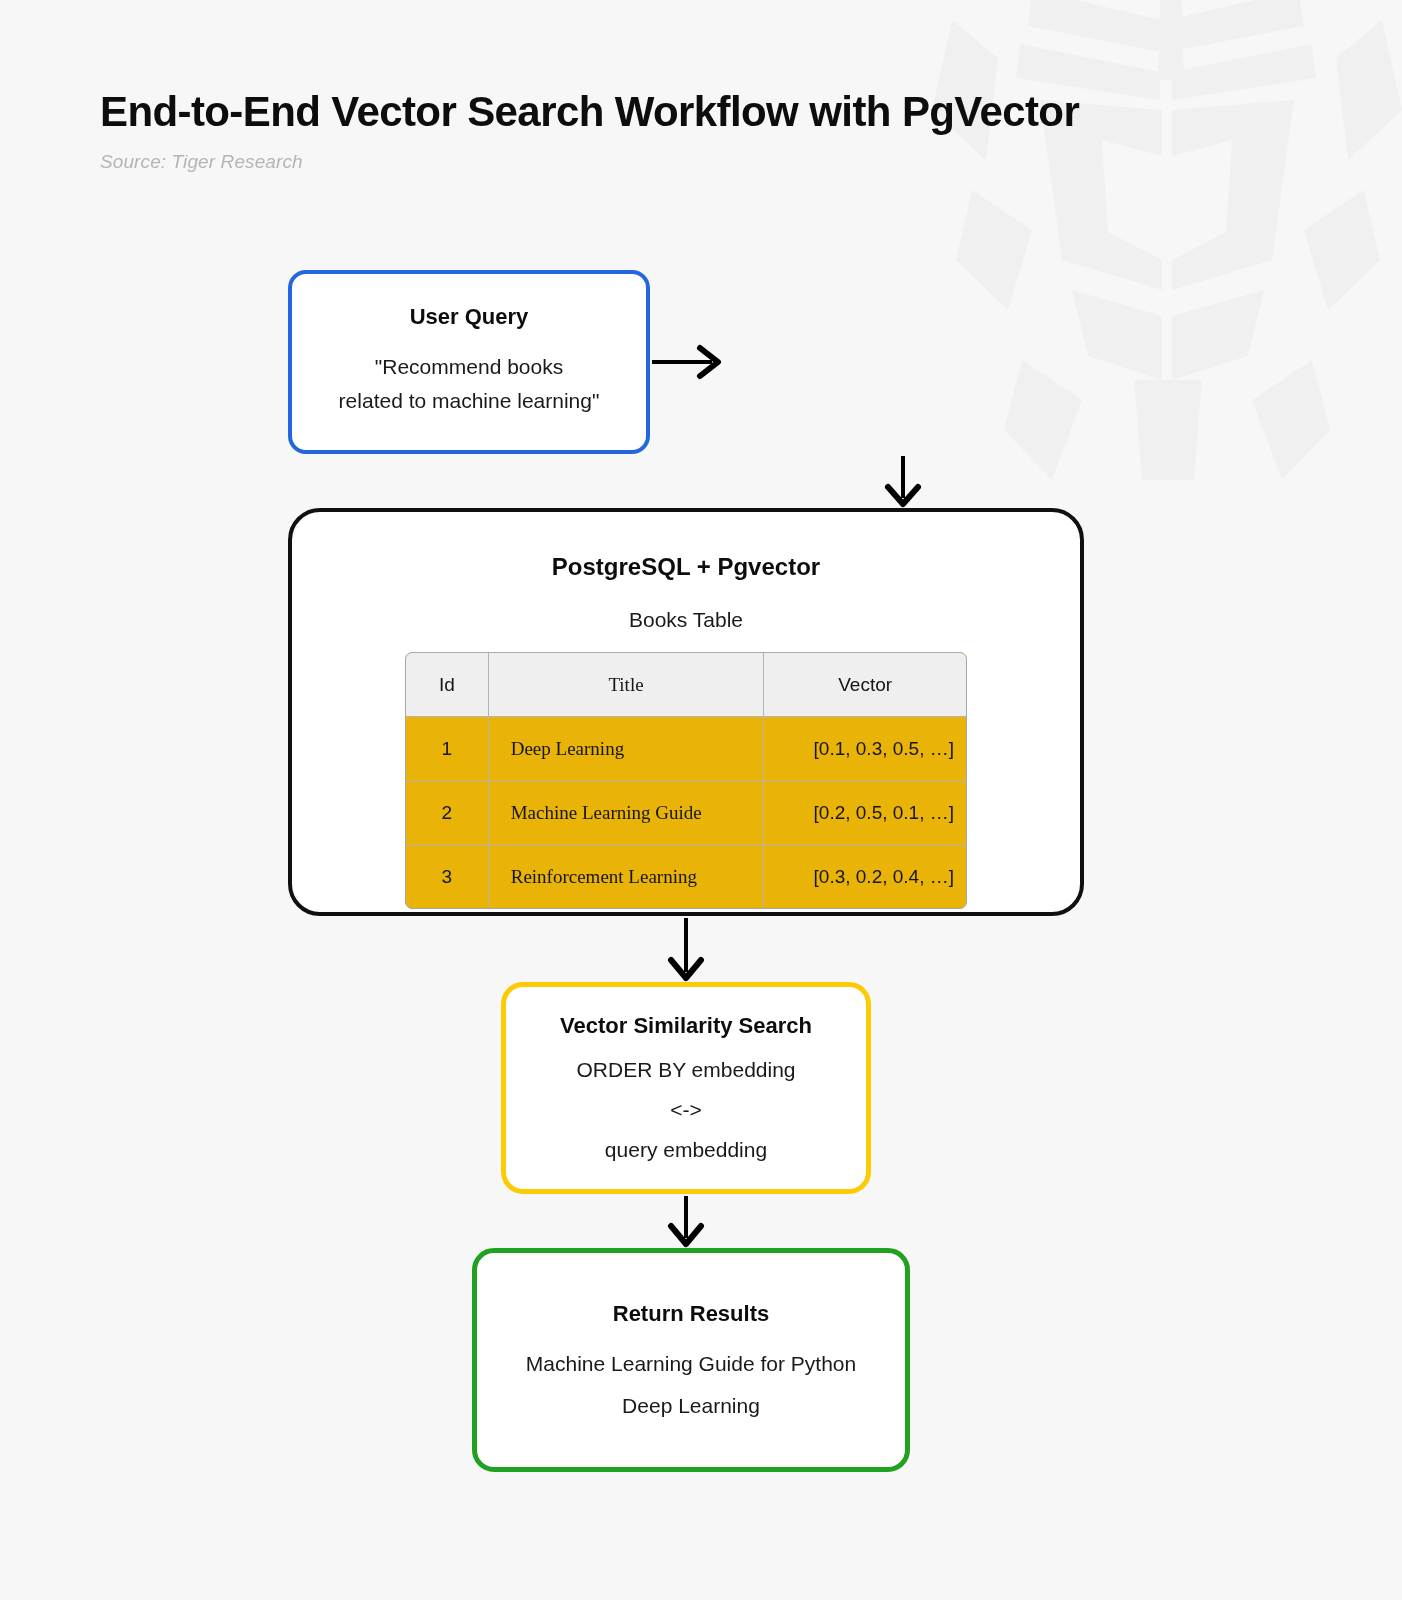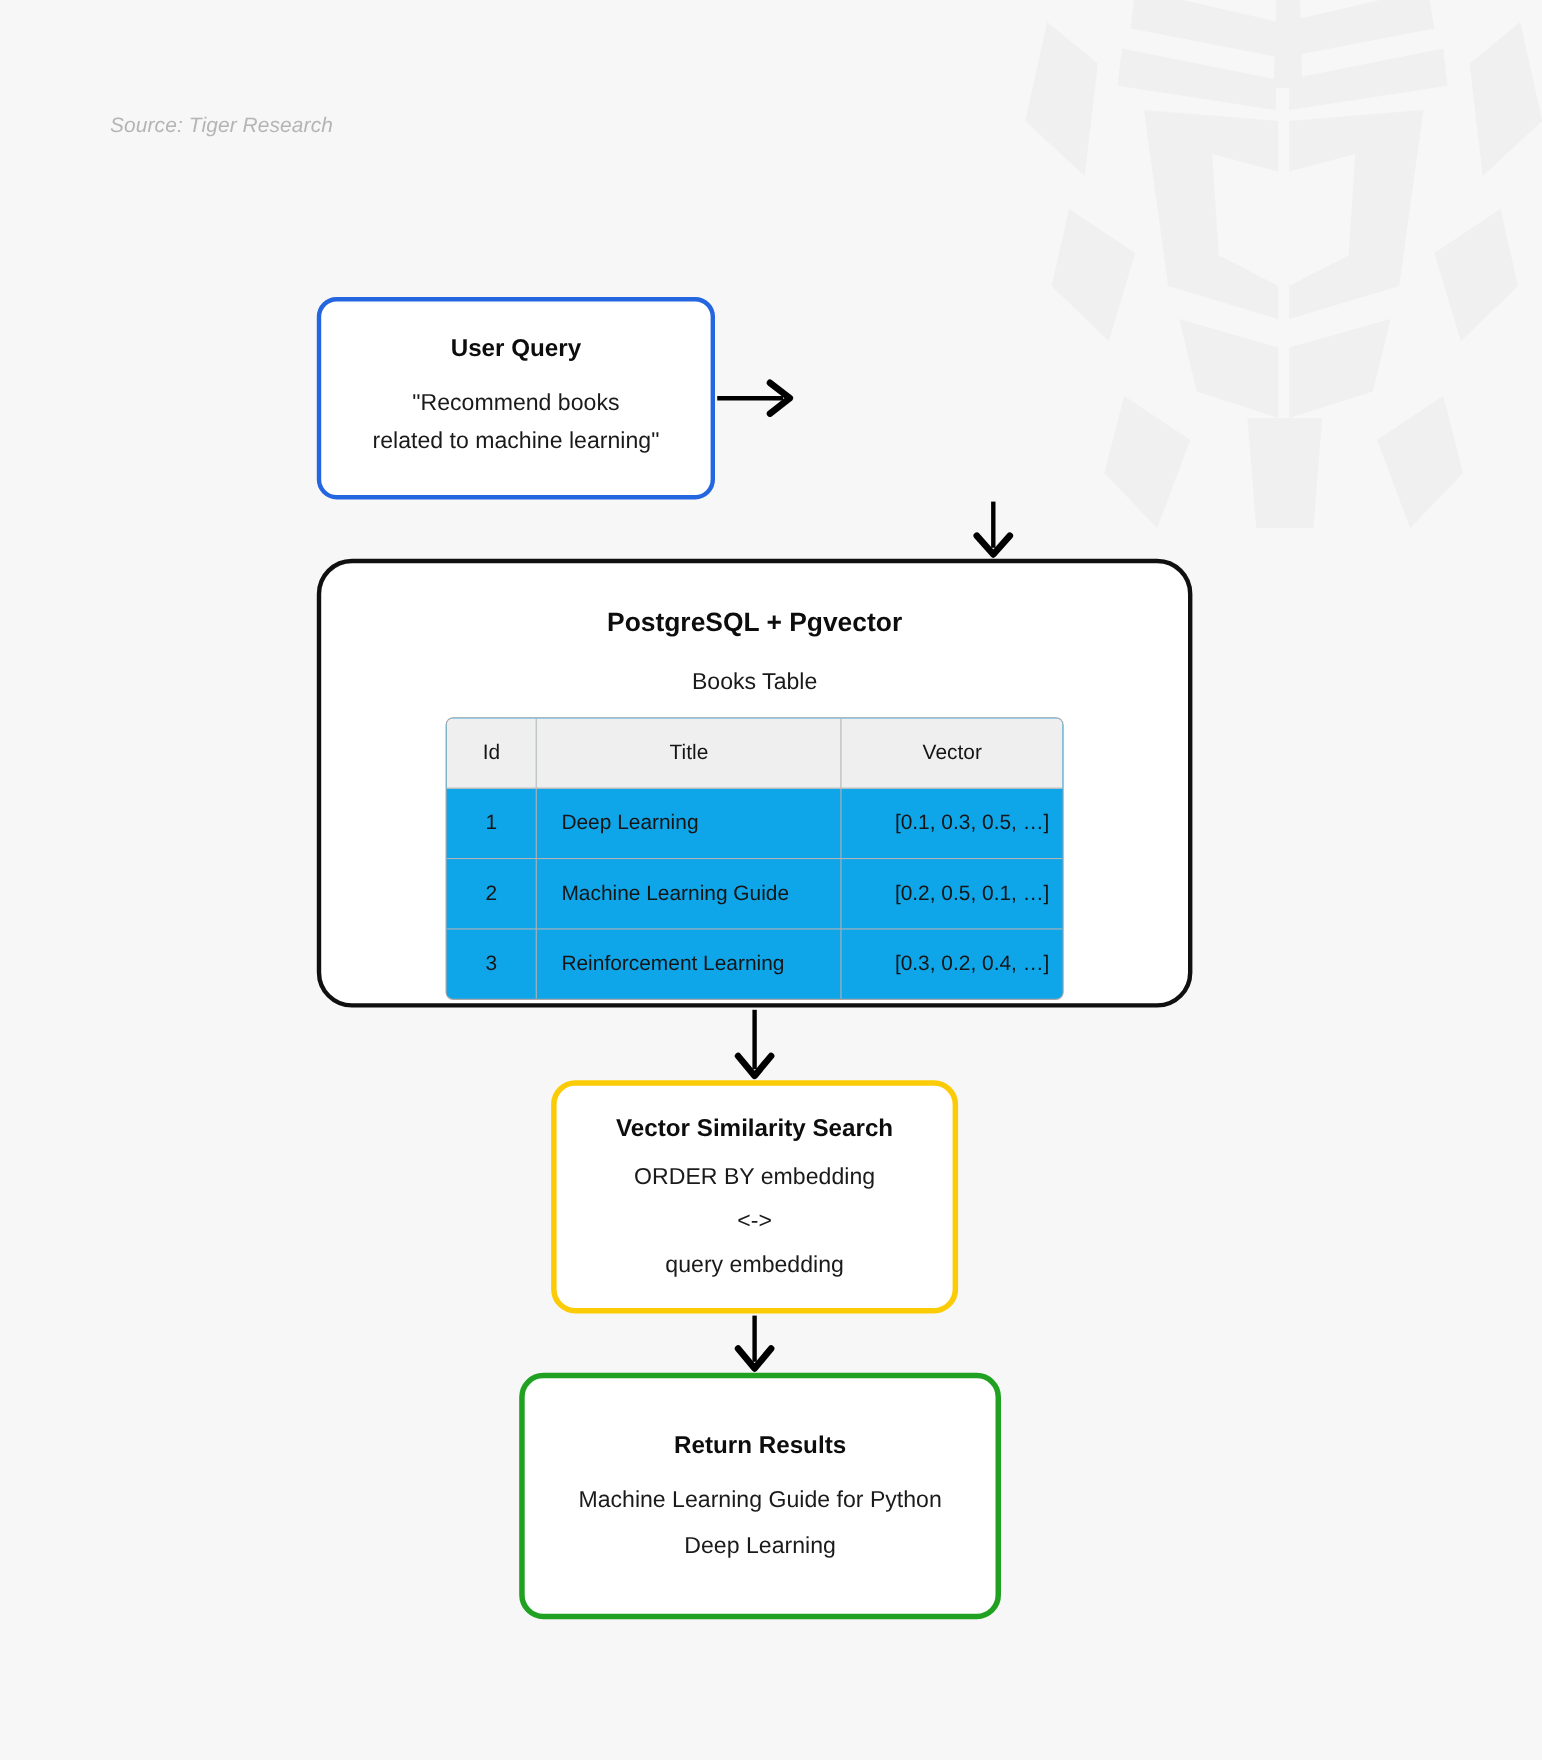--- a/index.html
+++ b/index.html
@@ -124,41 +124,41 @@
     justify-content: flex-start;
   }
   #postgres-title { font-size: 24px; margin-top: 16px; }
   #postgres-subtitle { font-size: 21px; margin-top: 24px; margin-bottom: 18px; }
 
   
   #books-table {
     border-collapse: separate;
     border-spacing: 0;
     width: 562px;
-    background: #0ea5e9;
+    background: #eab308;
     border: 1px solid #a8a8a8;
     border-radius: 7px;
     overflow: hidden;
     font-size: 19px;
   }
   #books-table th,
   #books-table td {
     border-right: 1px solid #b4b4b4;
     border-bottom: 1px solid #b4b4b4;
     padding: 0 12px;
     height: 63px;
     color: #151515;
     font-weight: normal;
   }
   #books-table th { background: #efefef; text-align: center; }
   #books-table tr:last-child td { border-bottom: none; }
   #books-table th:last-child,
   #books-table td:last-child { border-right: none; }
   .col-id     { width: 70px;  text-align: center; }
-  .col-title  { width: 278px; text-align: left; padding-left: 22px !important; }
+  .col-title  { width: 278px; text-align: left; padding-left: 22px !important; font-family: Liberation Serif, serif; }
   .col-vector { width: 214px; text-align: right; }
   #books-table thead .col-title { text-align: center; padding-left: 12px !important; }
 
   #node-similarity {
     left: 501px;  top: 982px;
     width: 370px; height: 212px;
     border: 5px solid #fbcb05;
     border-radius: 22px;
     padding: 6px 14px;
   }
@@ -197,20 +197,21 @@
     <path d="M452 230 L392 270 L416 350 L468 300 Z"></path>
     <path d="M160 330 L250 356 L250 420 L176 396 Z"></path>
     <path d="M352 330 L260 356 L260 420 L336 396 Z"></path>
     <path d="M222 420 L290 420 L282 520 L230 520 Z"></path>
     <path d="M110 400 L170 440 L140 520 L92 470 Z"></path>
     <path d="M400 400 L340 440 L370 520 L418 470 Z"></path>
   </g>
 </svg>
 
 <div id="page-header">
+  <h1 id="page-title">End-to-End Vector Search Workflow with PgVector</h1>
   <div id="page-source">Source: Tiger Research</div>
 </div>
 
 <div id="diagram">
 
   <svg id="arrow-layer" viewBox="0 0 1402 1600" xmlns="http://www.w3.org/2000/svg" aria-hidden="true">
 
     <g>
       <line x1="652" y1="362" x2="712" y2="362" stroke="#000000" stroke-width="4"></line>
       <polyline points="700,348 718,362 700,376" fill="none" stroke="#000000" stroke-width="6" stroke-linecap="round" stroke-linejoin="round"></polyline>

